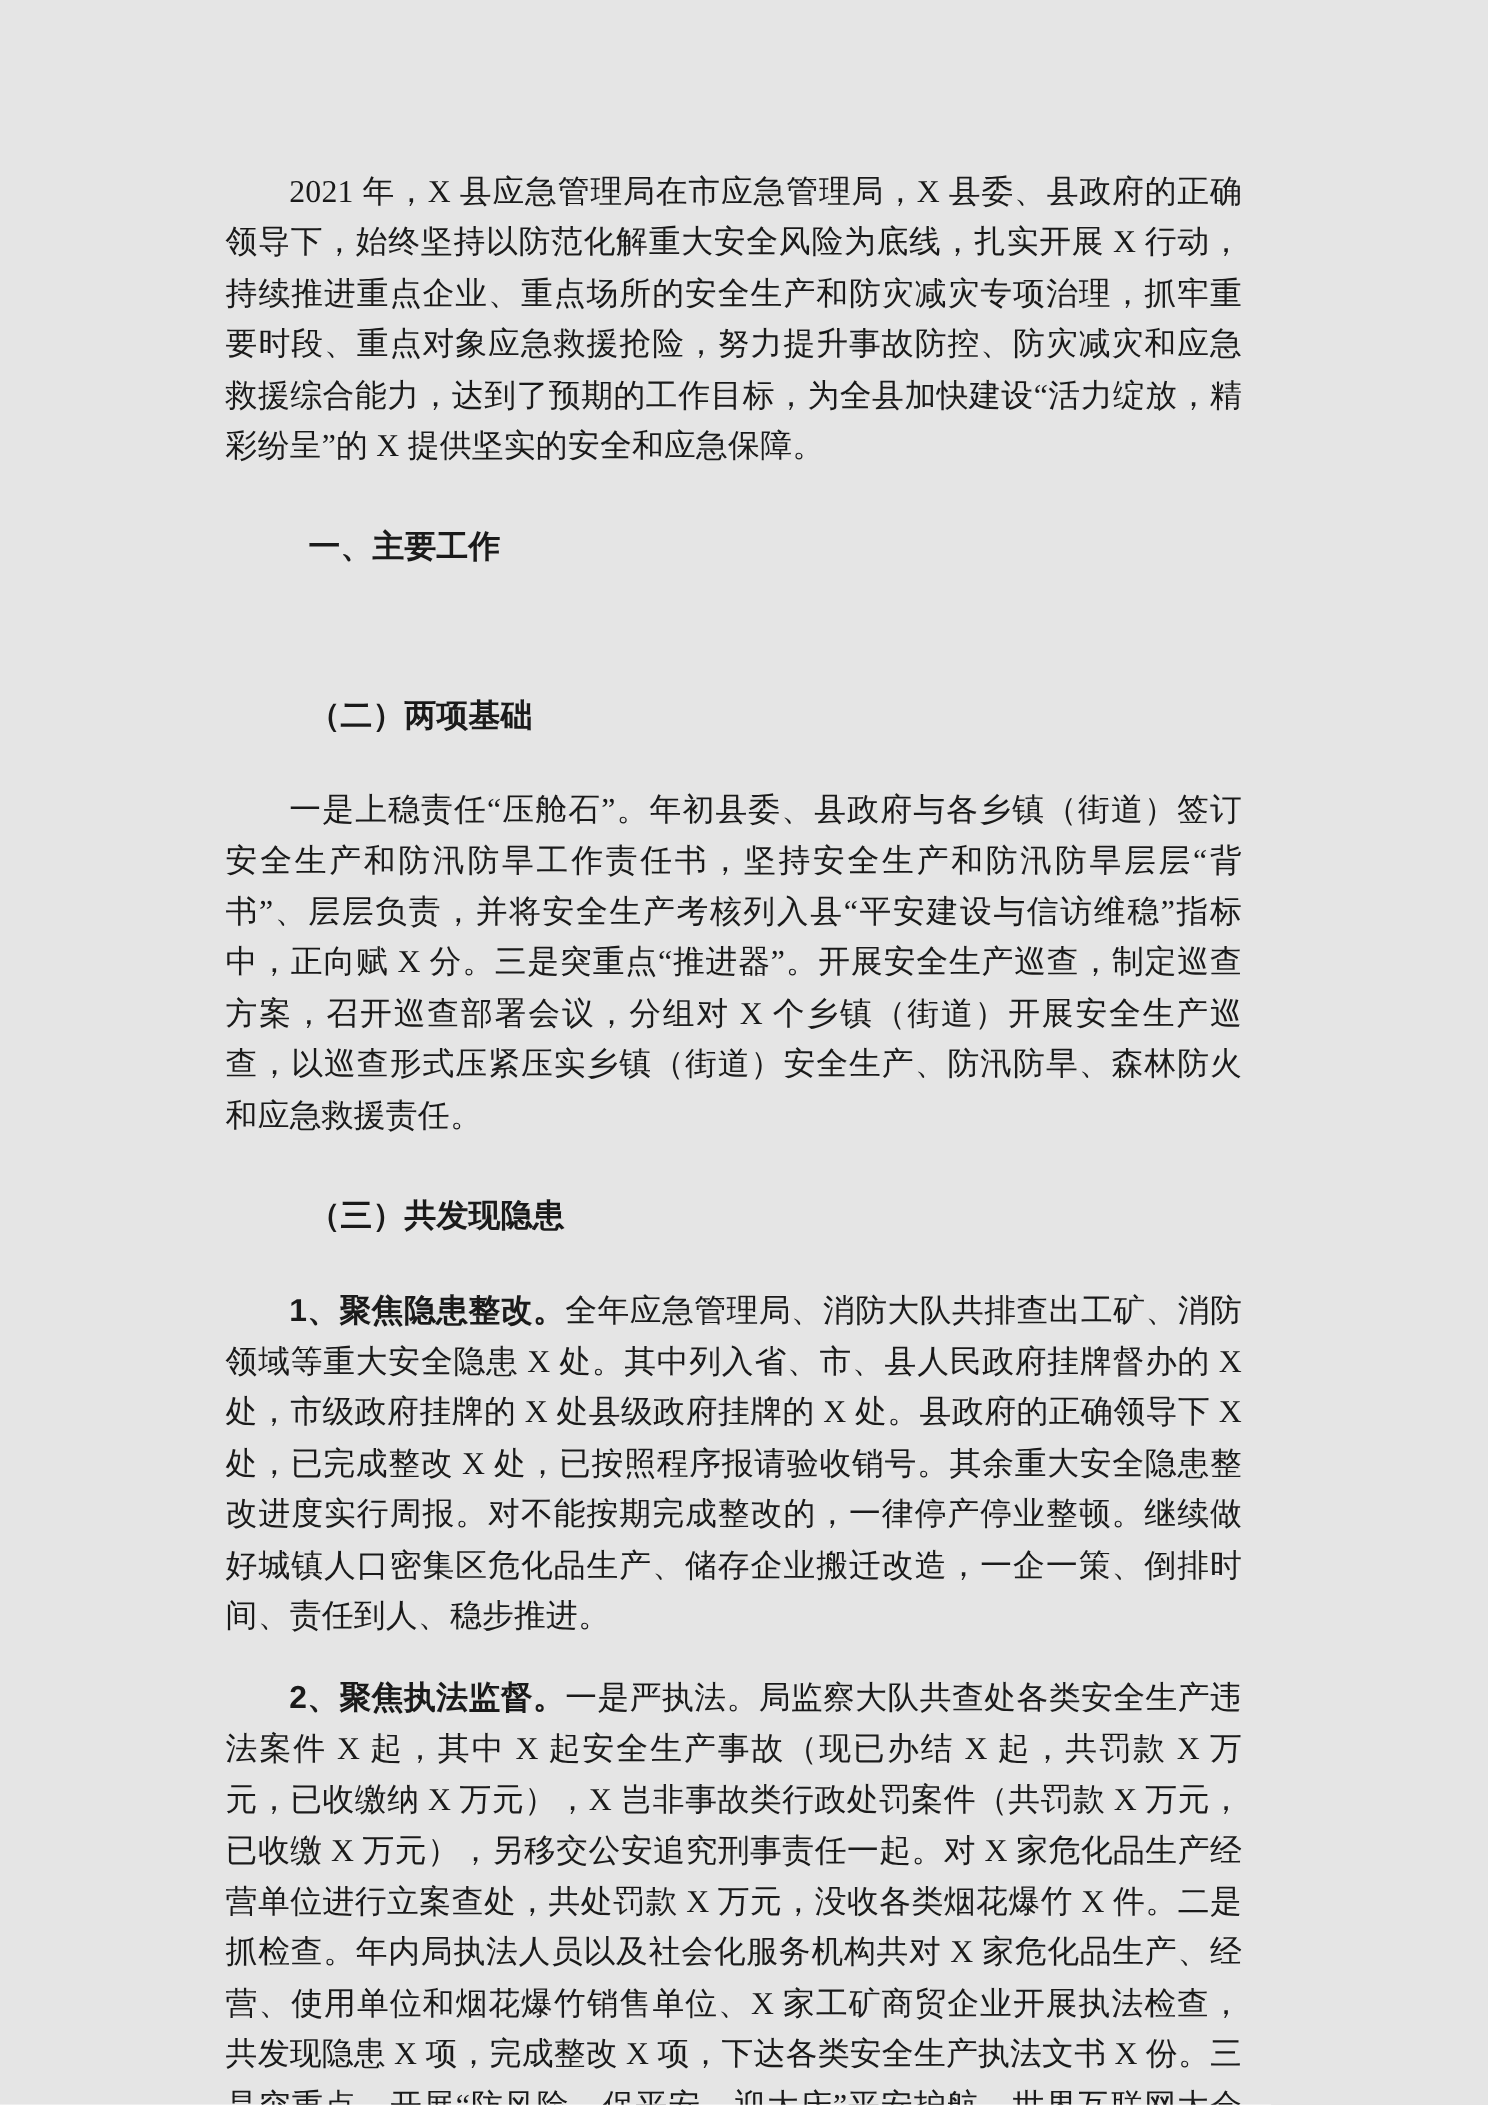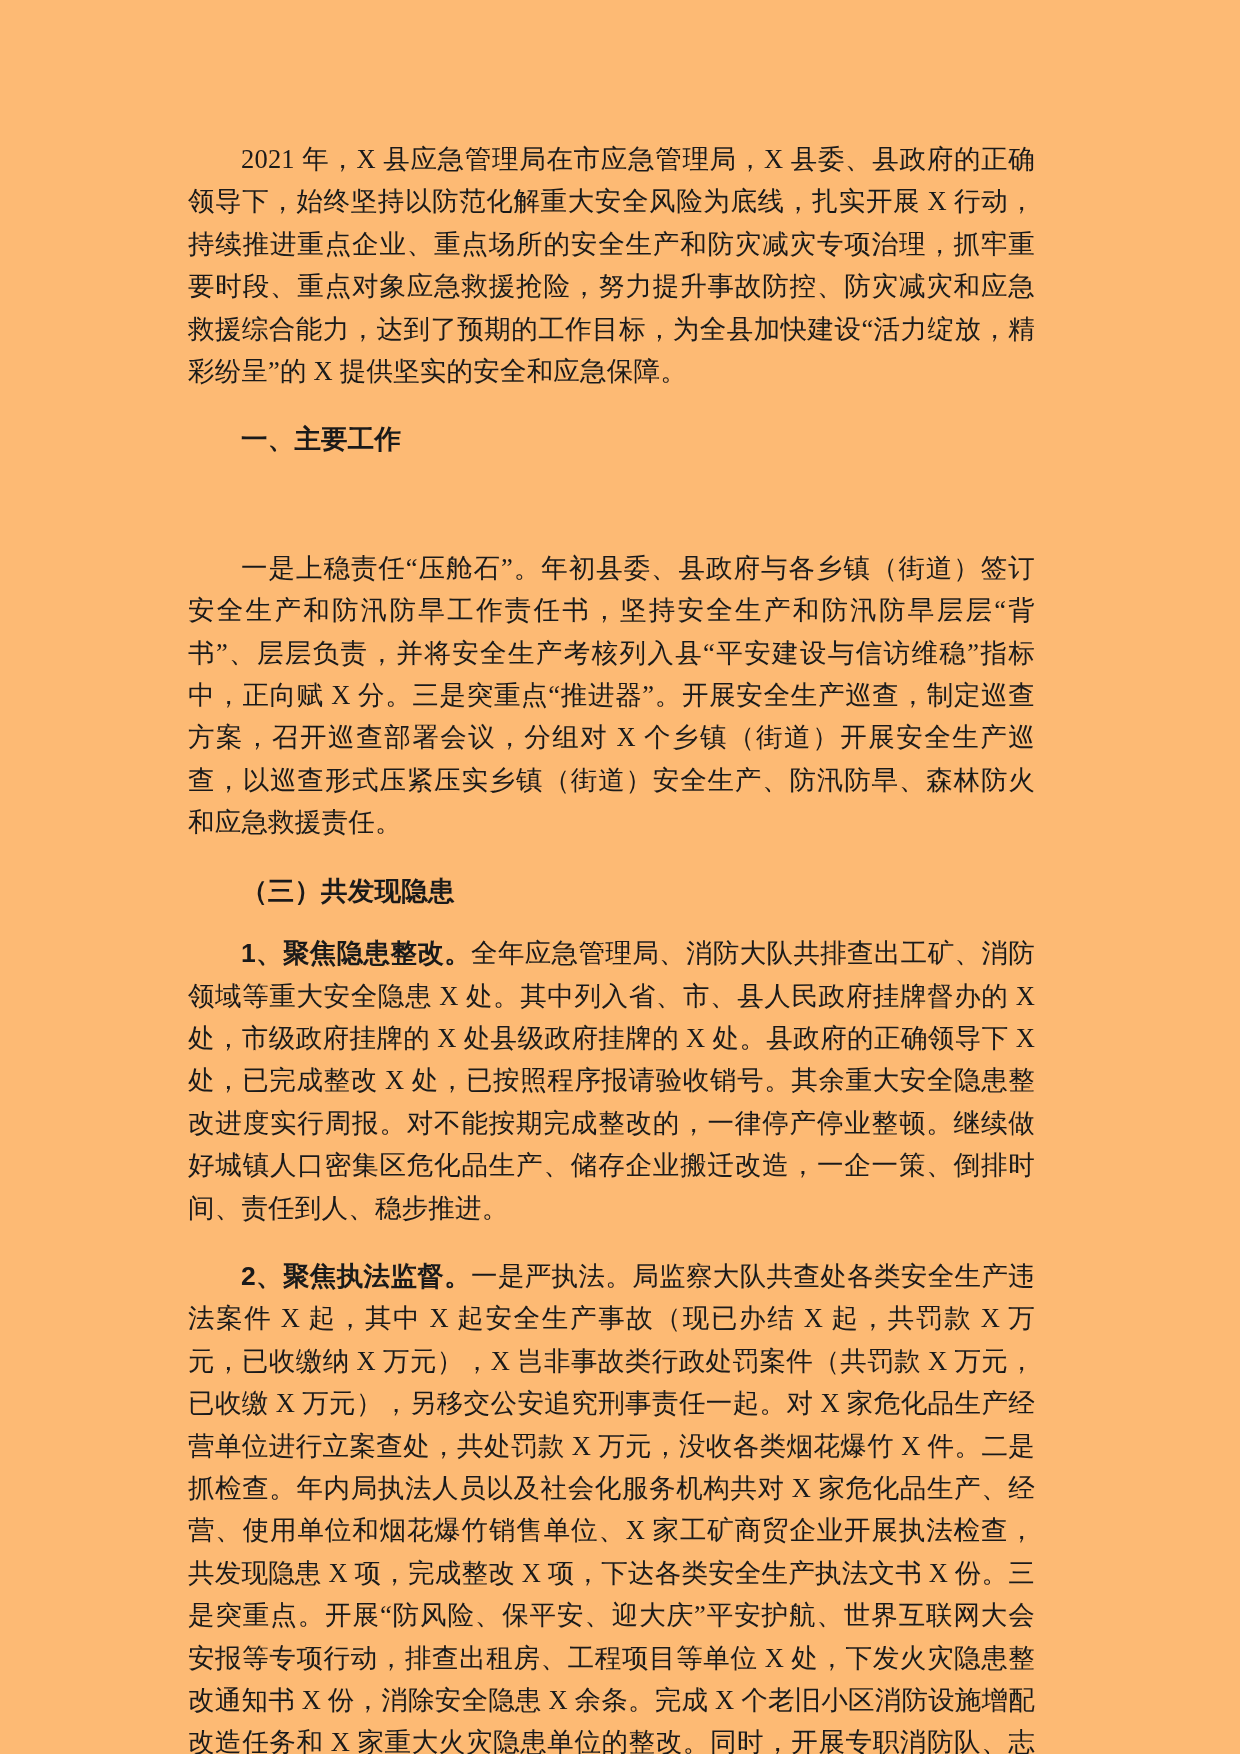--- a/index.html
+++ b/index.html
@@ -11,39 +11,39 @@
     width: 1240px;
     height: 1754px;
     font-family: "Liberation Serif", "DejaVu Serif", serif;
     color: #1a1a1a;
     overflow: hidden;
   }
   #page {
     position: relative;
     width: 1240px;
     height: 1754px;
-    background: #fdba74;
+    background: #e5e5e5;
     box-sizing: border-box;
     padding: 138px 205px 0 188px;
   }
   .doc-body {
     width: 847px;
   }
   p.para {
     margin: 0 0 0 0;
     font-size: 26.5px;
     line-height: 42.4px;
     text-align: justify;
     text-justify: inter-ideograph;
     text-indent: 2em;
     letter-spacing: 0.2px;
     font-weight: 400;
   }
   h2.heading, h3.heading, h4.heading {
-    margin: 0;
+    margin: 16px;
     font-size: 26.5px;
     line-height: 42.4px;
     font-weight: bold;
     text-indent: 2em;
     letter-spacing: 0.2px;
     font-family: "Liberation Sans", "DejaVu Sans", sans-serif;
   }
   .spacer-sm { height: 20px; }
   .spacer-md { height: 26px; }
   .lead-bold {
@@ -64,20 +64,21 @@
     <h2 class="heading">一、主要工作</h2>
 
     <div class="spacer-sm"></div>
 
 
     <div class="spacer-sm"></div>
 
 
     <div class="spacer-md"></div>
 
+    <h3 class="heading">（二）两项基础</h3>
 
     <div class="spacer-sm"></div>
 
     <p class="para">一是上稳责任“压舱石”。年初县委、县政府与各乡镇（街道）签订安全生产和防汛防旱工作责任书，坚持安全生产和防汛防旱层层“背书”、层层负责，并将安全生产考核列入县“平安建设与信访维稳”指标中，正向赋 X 分。三是突重点“推进器”。开展安全生产巡查，制定巡查方案，召开巡查部署会议，分组对 X 个乡镇（街道）开展安全生产巡查，以巡查形式压紧压实乡镇（街道）安全生产、防汛防旱、森林防火和应急救援责任。</p>
 
     <div class="spacer-md"></div>
 
     <h3 class="heading">（三）共发现隐患</h3>
 
     <div class="spacer-sm"></div>

